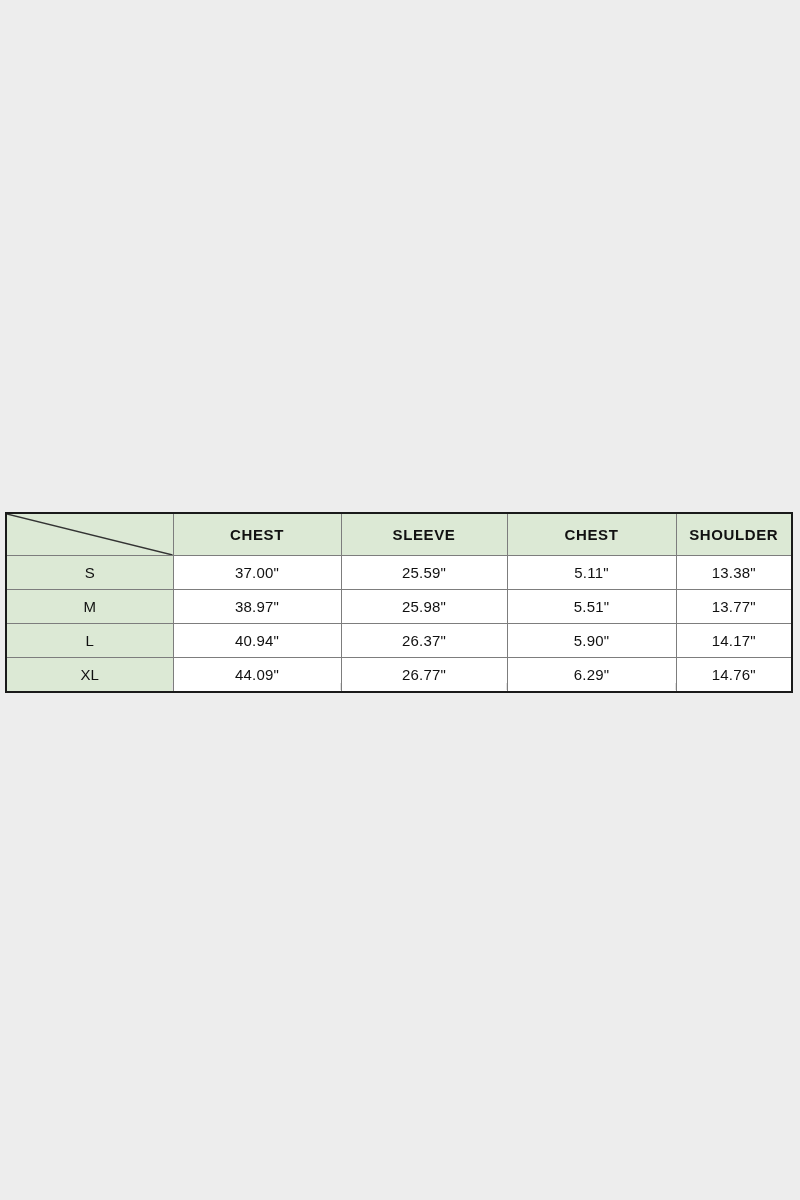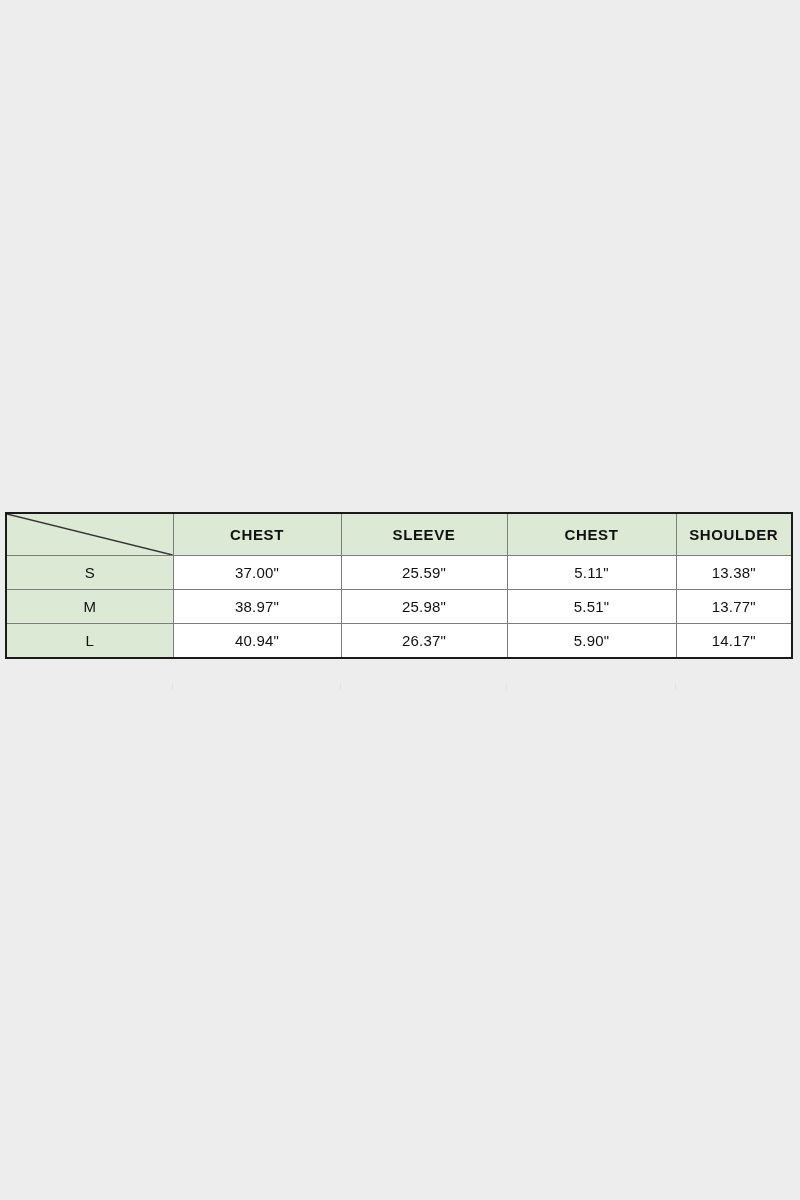--- a/index.html
+++ b/index.html
@@ -138,20 +138,27 @@
         <td class="measure-value">5.51"</td>
         <td class="measure-value">13.77"</td>
       </tr>
       <tr>
         <td class="size-label">L</td>
         <td class="measure-value">40.94"</td>
         <td class="measure-value">26.37"</td>
         <td class="measure-value">5.90"</td>
         <td class="measure-value">14.17"</td>
       </tr>
+      <tr>
+        <td class="size-label">XL</td>
+        <td class="measure-value">44.09"</td>
+        <td class="measure-value">26.77"</td>
+        <td class="measure-value">6.29"</td>
+        <td class="measure-value">14.76"</td>
+      </tr>
     </tbody>
   </table>
 
   <div class="grid-stub" style="left:167px;"></div>
   <div class="grid-stub" style="left:335px;"></div>
   <div class="grid-stub" style="left:501px;"></div>
   <div class="grid-stub" style="left:670px;"></div>
 
 </div>
 

